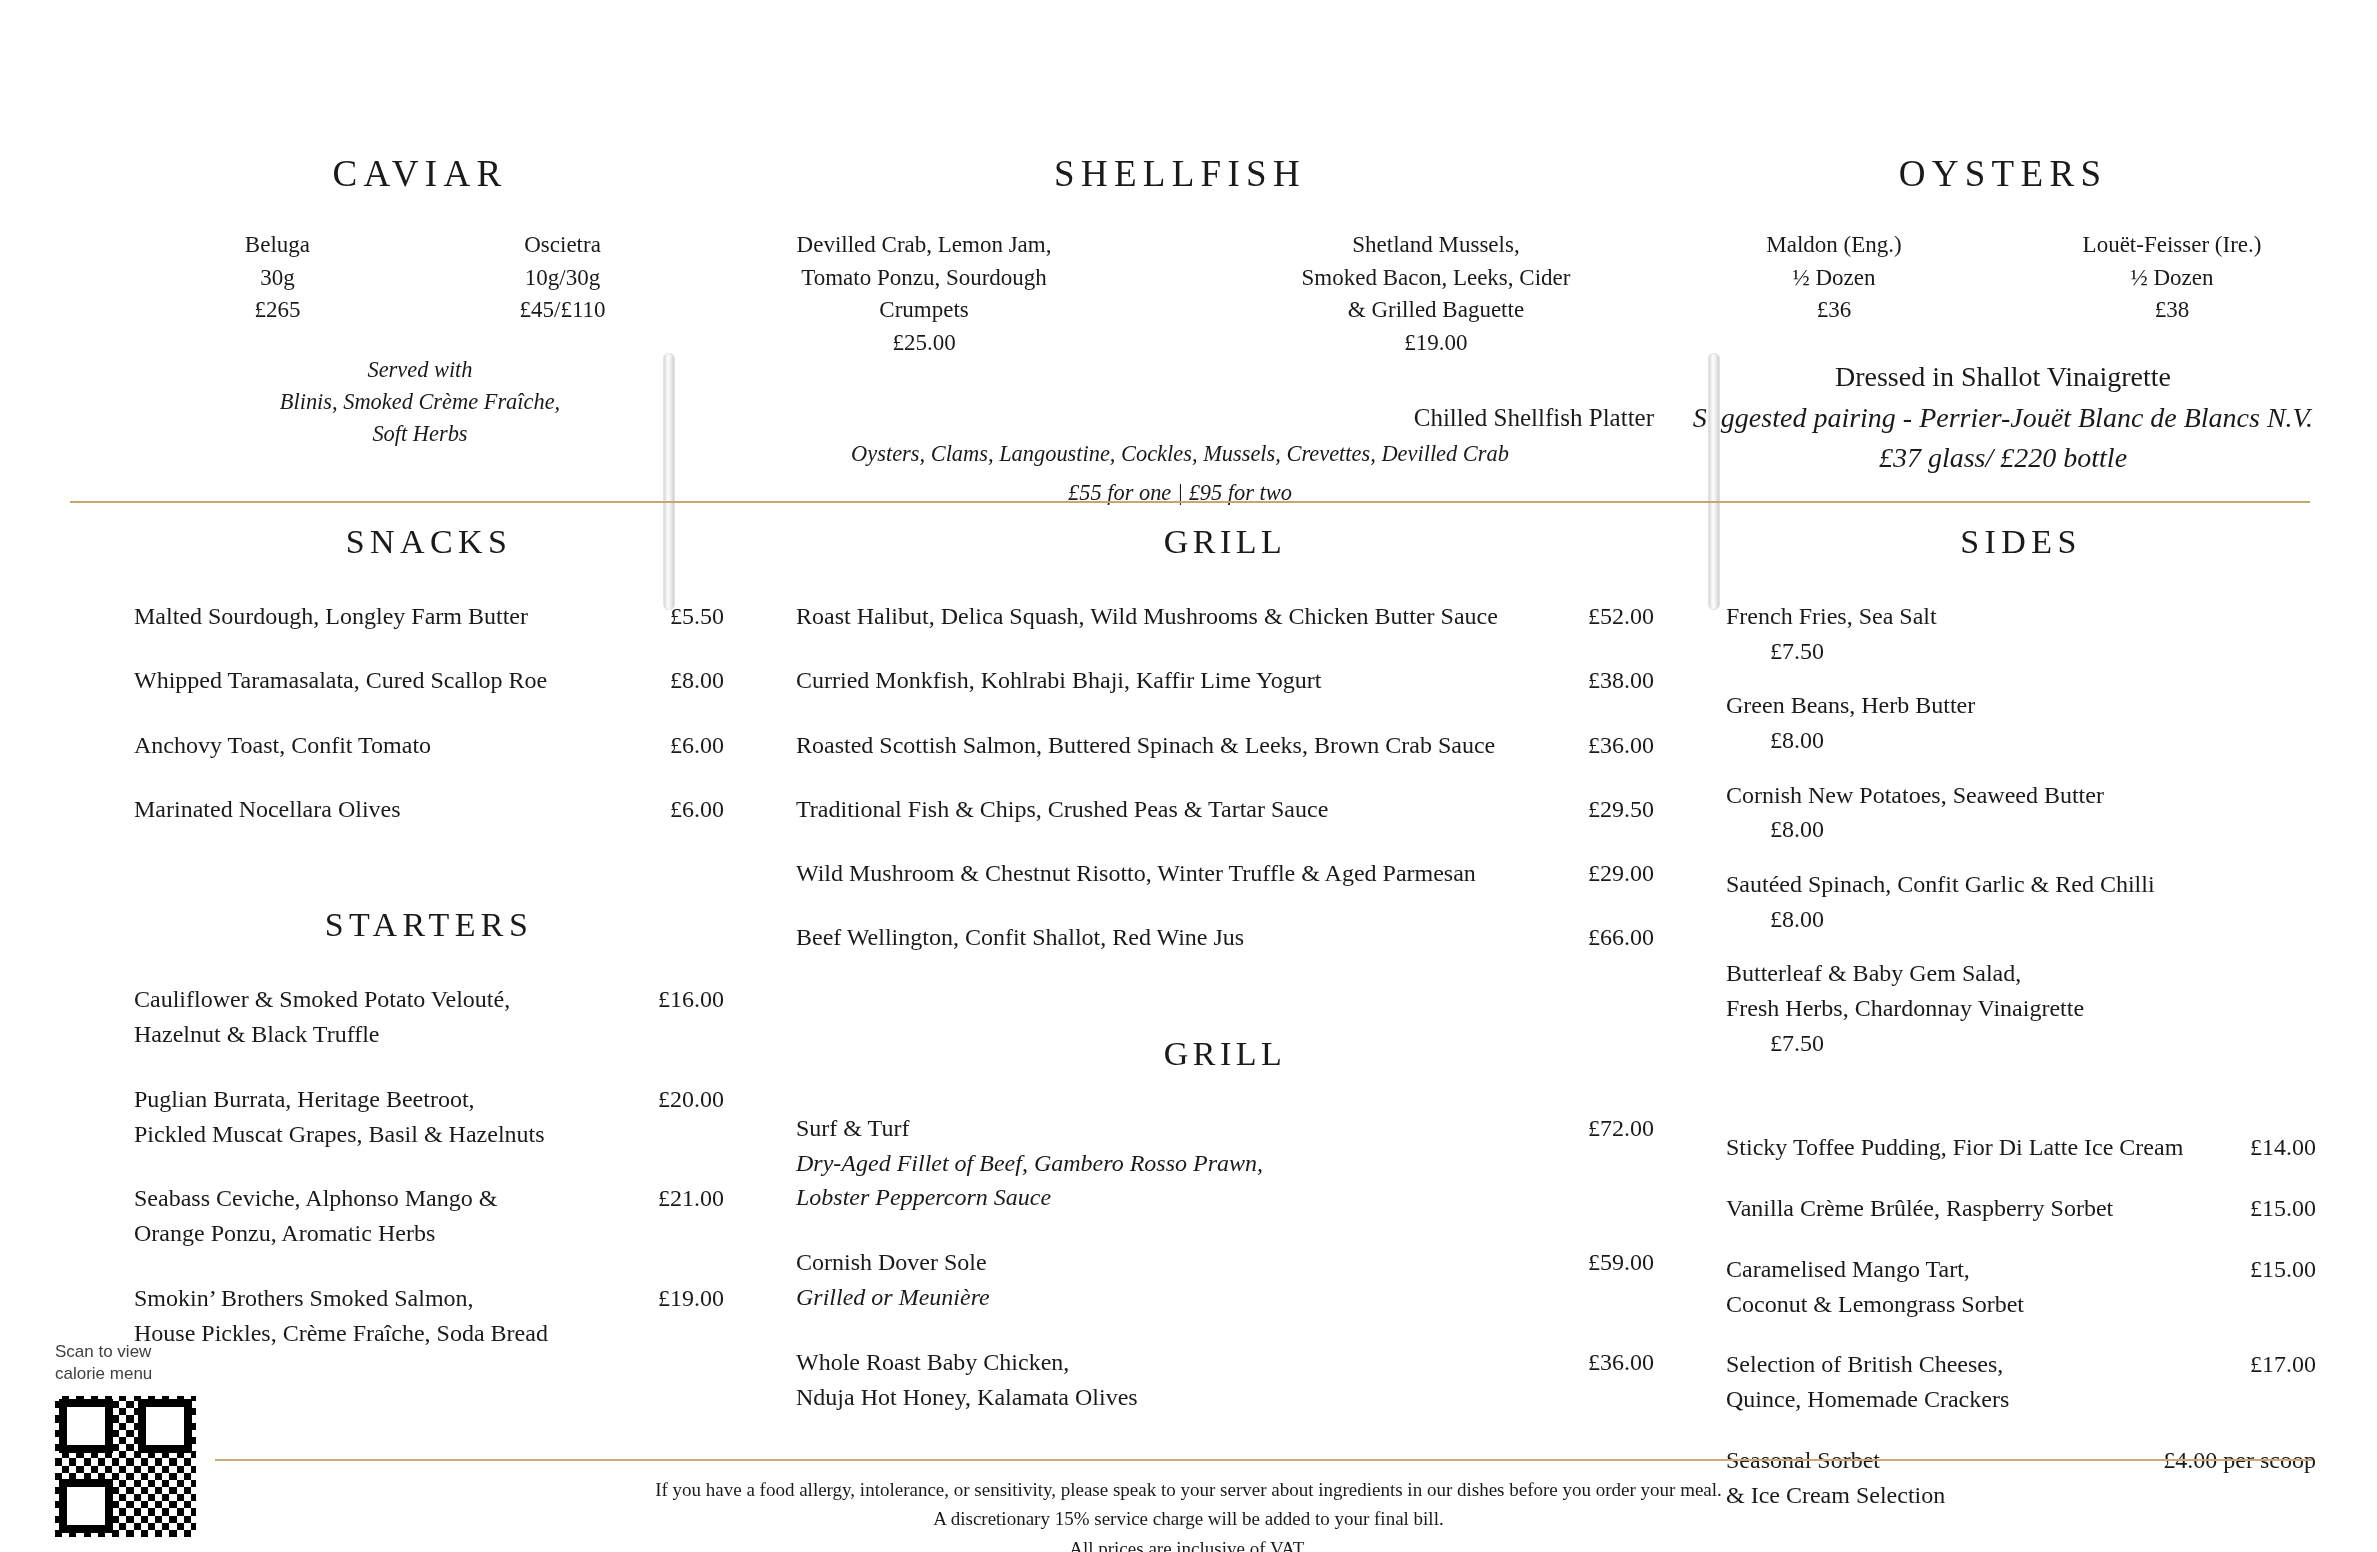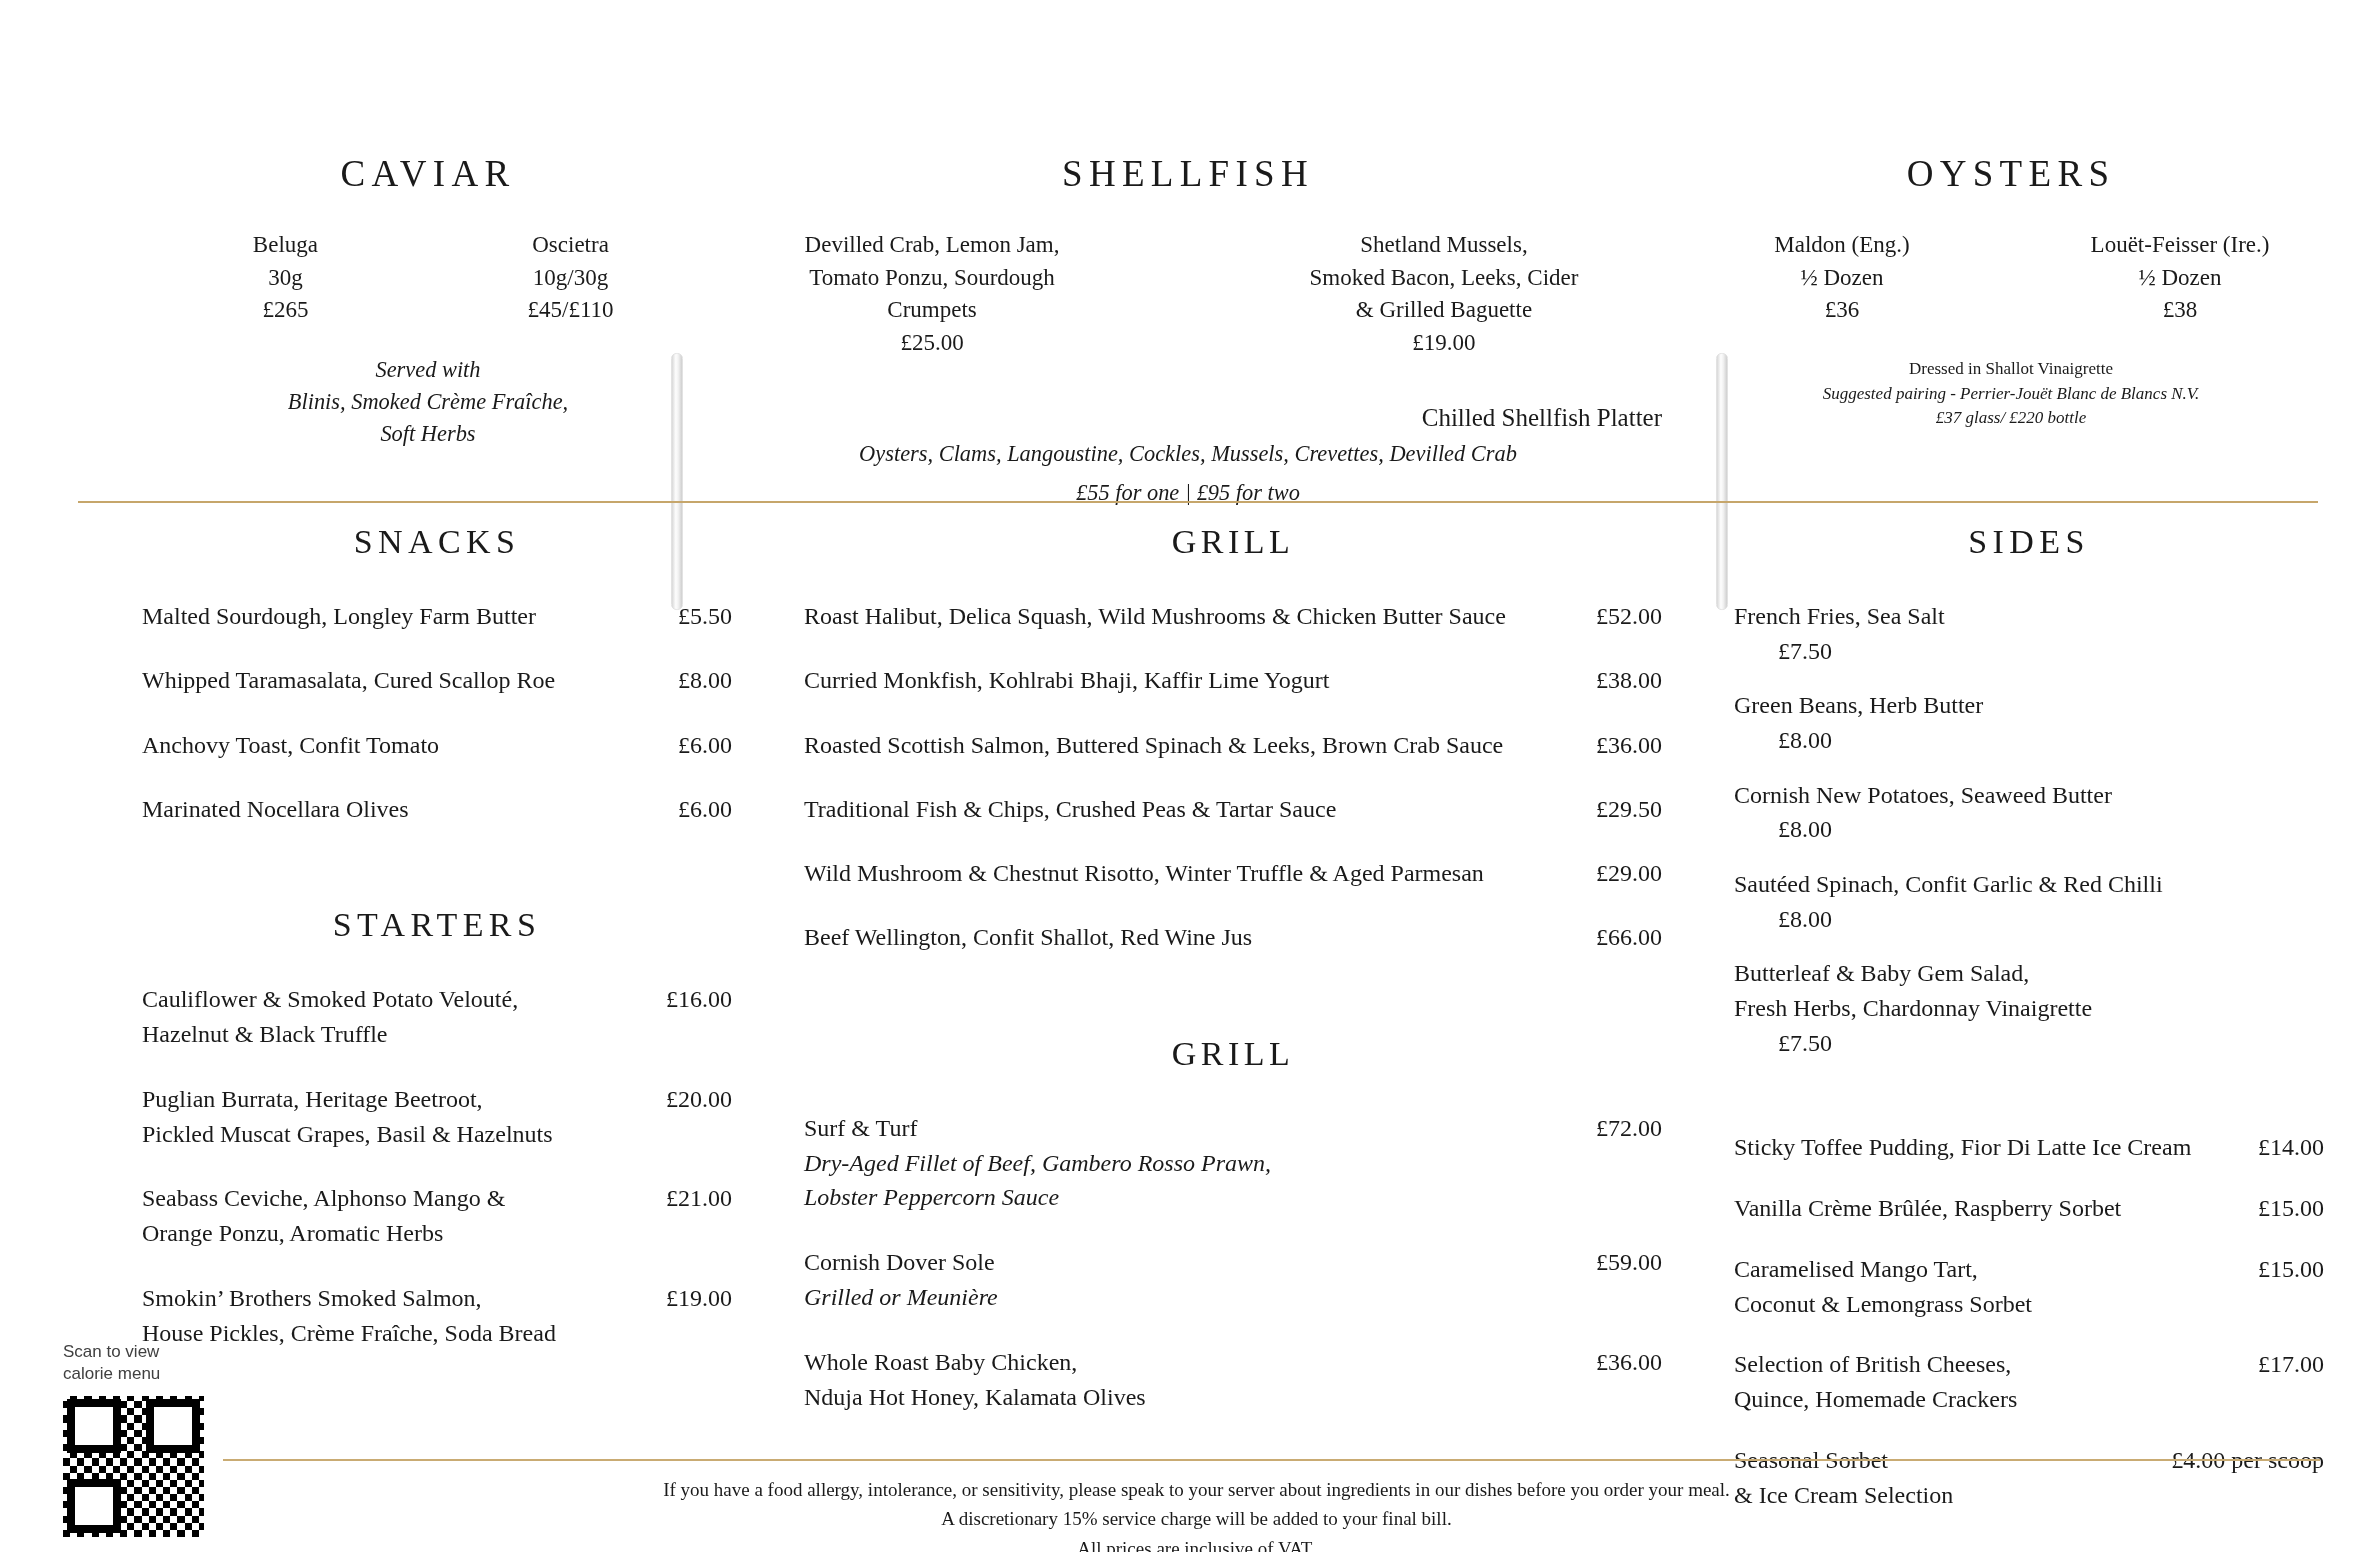--- a/index.html
+++ b/index.html
@@ -10,21 +10,21 @@
   body {
     width: 2377px;
     height: 1552px;
     font-family: "Liberation Serif", serif;
     color: #1a1a1a;
     position: relative;
     overflow: hidden;
   }
   .menu {
     position: absolute;
-    left: 8px; top: 0;
+    left: 0; top: 0;
     width: 2058px;
     height: 1552px;
   }
 
   
   .top-section {
     position: absolute;
     left: 0;
     top: 152px;
     width: 2377px;
@@ -71,21 +71,21 @@
   .platter-desc {
     text-align: center;
     font-style: italic;
     font-size: 22.4px;
     line-height: 1.5;
     margin-top: 5.4px;
   }
 
   .oyster-note {
     text-align: center;
-    font-size: 17px;
+    font-size: 28px;
     line-height: 1.45;
     margin-top: 30px;
   }
   .oyster-note .ital { font-style: italic; }
 
   
   .vbar {
     position: absolute;
     width: 9.8px;
     height: 255px;

